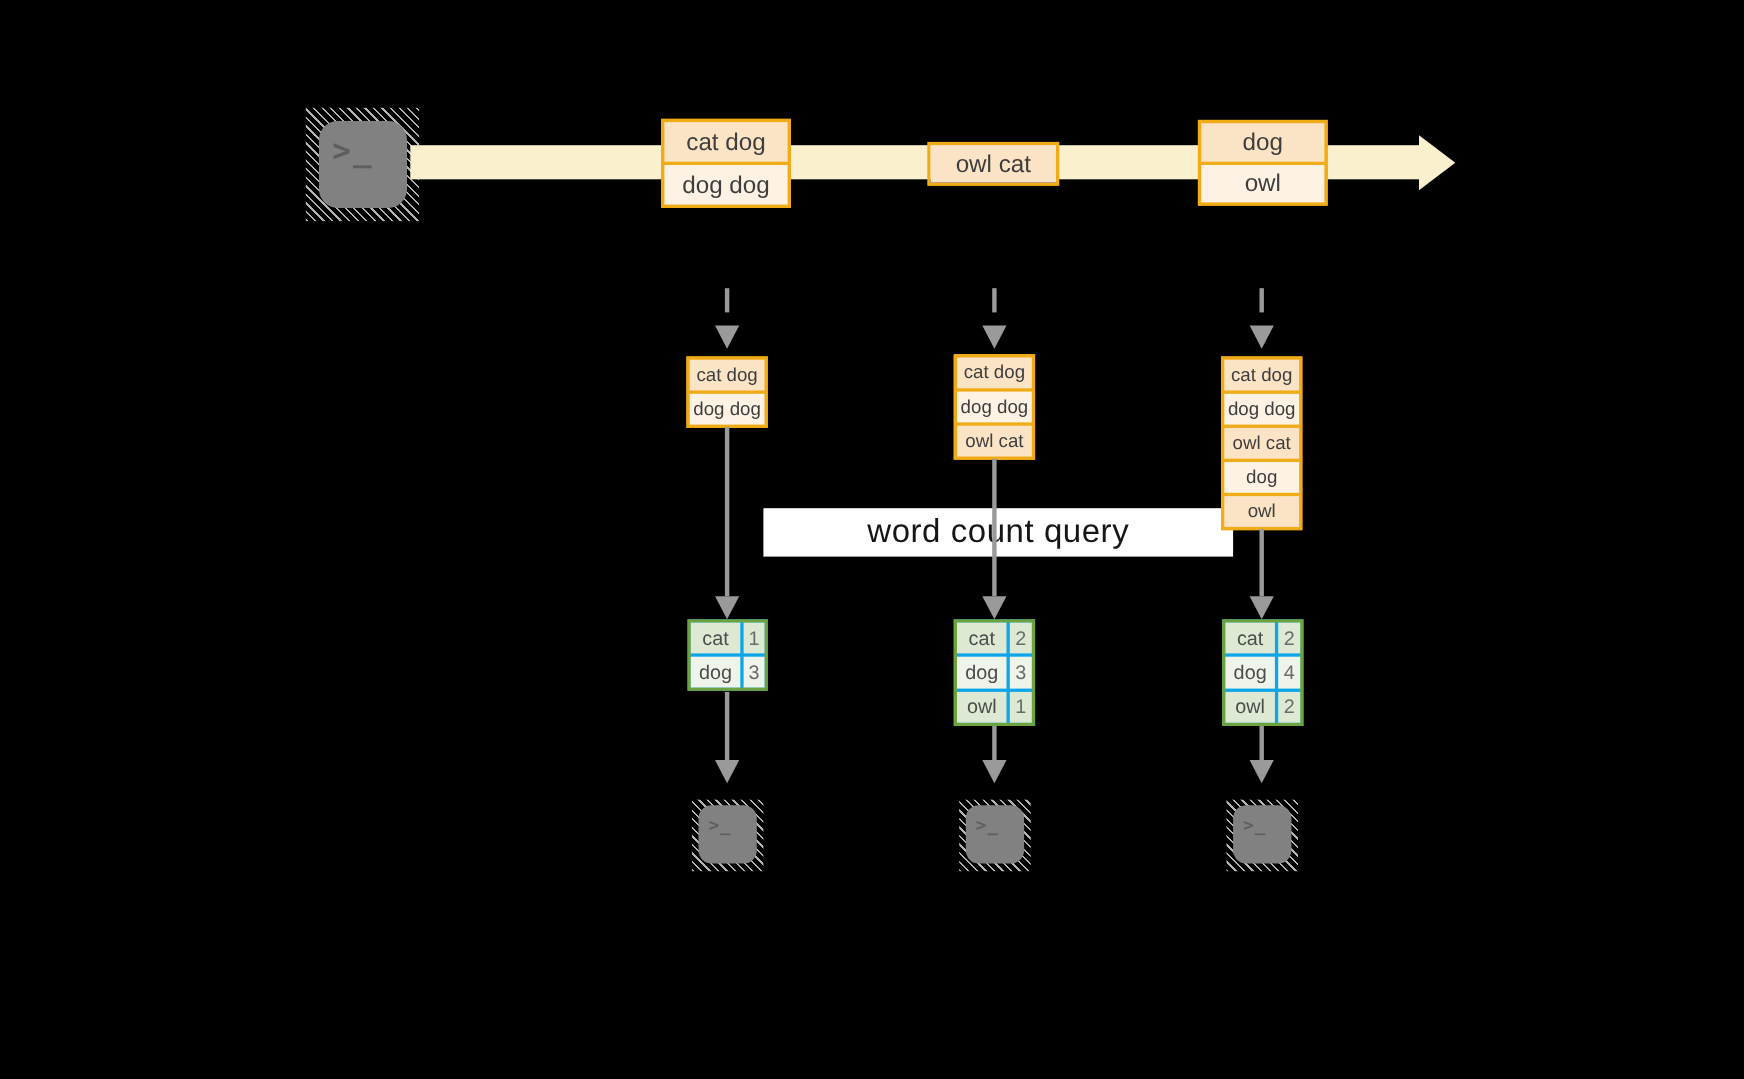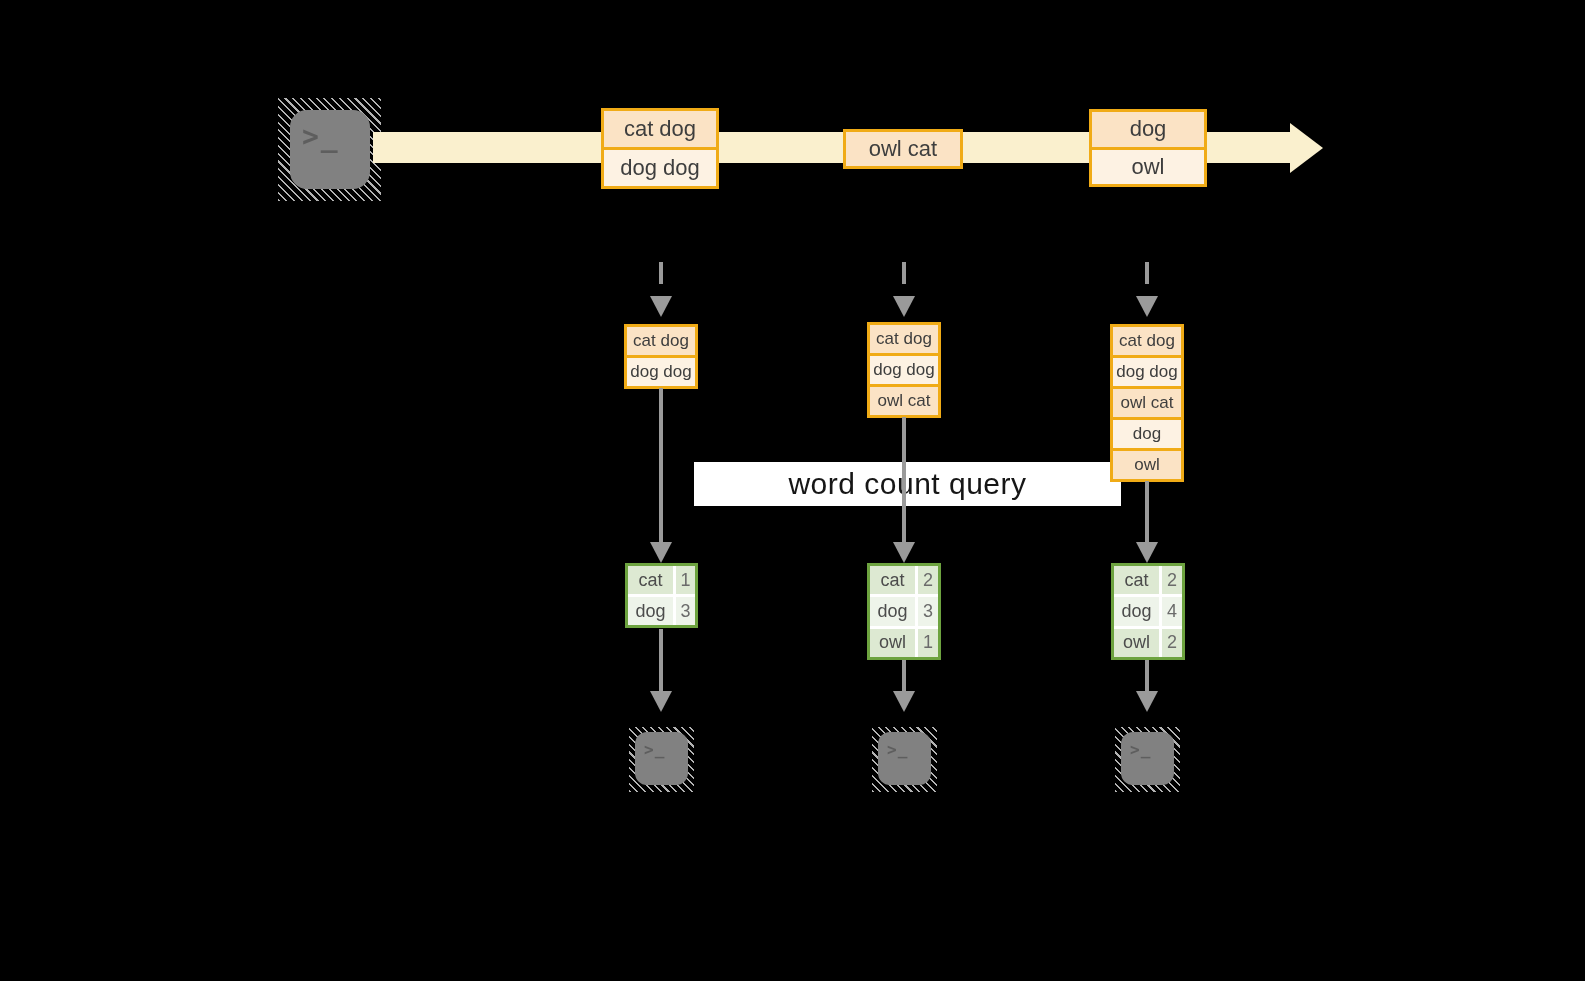--- a/index.html
+++ b/index.html
@@ -40,21 +40,21 @@
     color:#3e3e3e; white-space:nowrap;
   }
   .orow + .orow{margin-top:3px;}
   .evt .orow{font-size:22px;}
   .st  .orow{font-size:17px;}
   .fill-a{background:#fbe3c5;}
   .fill-b{background:#fdf2e3;}
   
   .gtable{
     position:absolute; border:3px solid #6da33f; box-sizing:border-box;
-    display:flex; flex-direction:column; background:#ffffff;
+    display:flex; flex-direction:column; background:#0ea5e9;
   }
   .grow{flex:1; display:flex;}
   .grow + .grow{margin-top:3px;}
   .gword{
     width:45px; display:flex; align-items:center; justify-content:center;
     font-size:18px; color:#4c4c4c; margin-right:3px;
   }
   .gnum{
     flex:1; display:flex; align-items:center; justify-content:center;
     font-size:18px; color:#6b6b6b;

